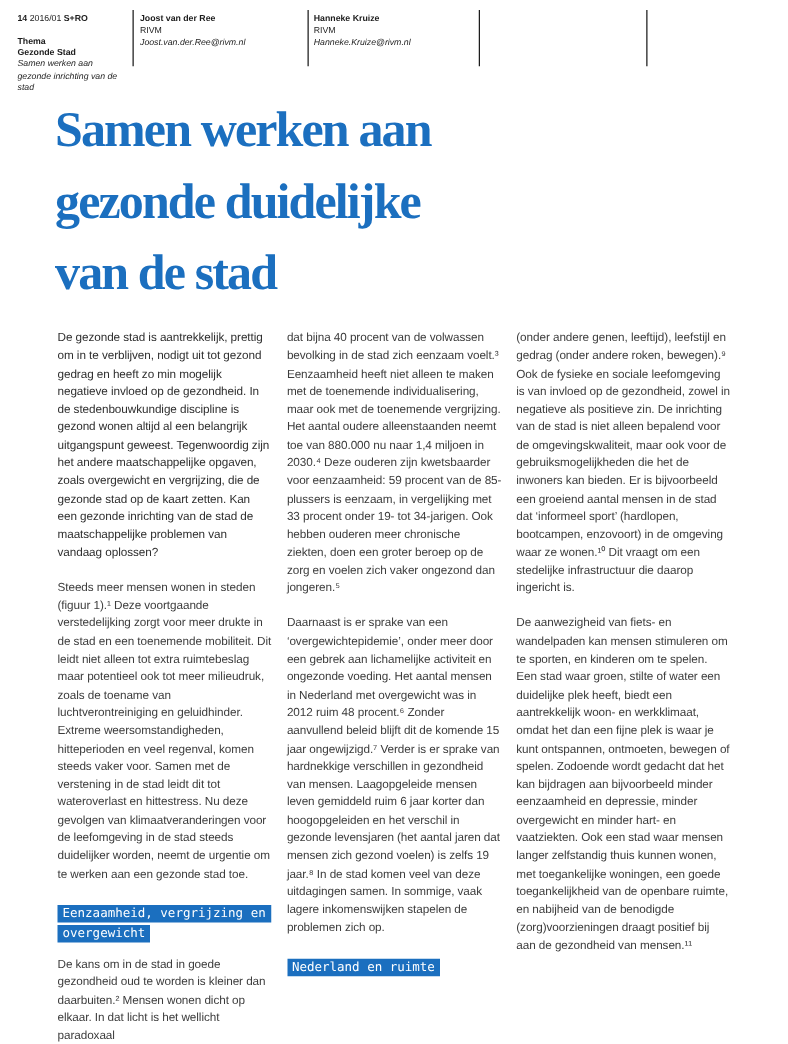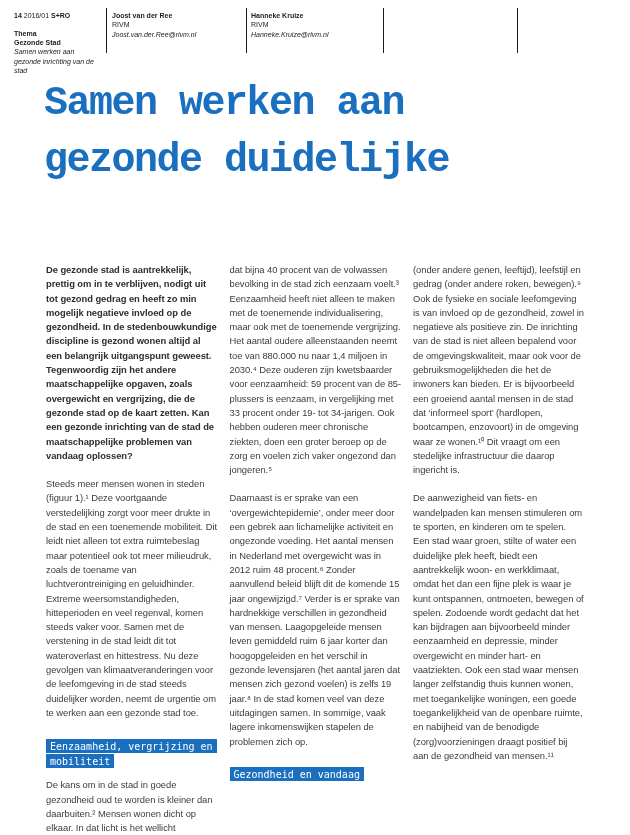--- a/index.html
+++ b/index.html
@@ -14,29 +14,29 @@
   .h-col { position:absolute; top:11px; font-size:7px; line-height:9.3px; color:#1c1c1c; }
   .h-col1 { left:14px; width:88px; }
   .h-col2 { left:112px; width:128px; }
   .h-col3 { left:251px; width:128px; }
   .h-theme { margin-top:8.5px; }
   .b { font-weight:bold; }
   .i { font-style:italic; }
   
   .title {
     position:absolute; left:44px; top:75px;
-    font-family:Liberation Mono, monospace; font-weight:bold;
+    font-family:Liberation Serif, serif; font-weight:bold;
     font-size:40px; line-height:57px; letter-spacing:-1.5px;
     color:#1b6fbf; white-space:nowrap;
   }
   
   .body-cols { position:absolute; left:46px; top:263px; width:539px; display:flex; gap:11.5px; }
   .col { width:172px; font-size:9.4px; line-height:14.3px; color:#3c3c3c; letter-spacing:-0.05px; }
   .col p { margin:0 0 14px 0; }
-  .lead { font-weight:bold; color:#2e2e2e; }
+  .lead { font-weight:normal; color:#2e2e2e; }
   .section-heading {
     margin:18px 0 9px 0; font-family:"DejaVu Sans Mono", monospace;
     font-weight:normal; font-size:10px; line-height:15.5px; letter-spacing:0;
   }
   .section-heading .hl {
     background:#1b6fbf; color:#ffffff; padding:1.5px 4px;
     -webkit-box-decoration-break:clone; box-decoration-break:clone;
   }
 </style>
 </head>
@@ -70,35 +70,36 @@
 
   <div class="h-col h-col3">
     <div class="b">Hanneke Kruize</div>
     <div>RIVM</div>
     <div class="i">Hanneke.Kruize@rivm.nl</div>
   </div>
 
   <div class="title">
     <div>Samen werken aan</div>
     <div>gezonde duidelijke</div>
+    <div>van de stad</div>
   </div>
 
   <div class="body-cols">
 
     <div class="col">
       <p class="lead">De gezonde stad is aantrekkelijk, prettig om in te verblijven, nodigt uit tot gezond gedrag en heeft zo min mogelijk negatieve invloed op de gezondheid. In de stedenbouwkundige discipline is gezond wonen altijd al een belangrijk uitgangspunt geweest. Tegenwoordig zijn het andere maatschappelijke opgaven, zoals overgewicht en vergrijzing, die de gezonde stad op de kaart zetten. Kan een gezonde inrichting van de stad de maatschappelijke problemen van vandaag oplossen?</p>
       <p>Steeds meer mensen wonen in steden (figuur 1).¹ Deze voortgaande verstedelijking zorgt voor meer drukte in de stad en een toenemende mobiliteit. Dit leidt niet alleen tot extra ruimtebeslag maar potentieel ook tot meer milieudruk, zoals de toename van luchtverontreiniging en geluidhinder. Extreme weersomstandigheden, hitteperioden en veel regenval, komen steeds vaker voor. Samen met de verstening in de stad leidt dit tot wateroverlast en hittestress. Nu deze gevolgen van klimaatveranderingen voor de leefomgeving in de stad steeds duidelijker worden, neemt de urgentie om te werken aan een gezonde stad toe.</p>
-      <h2 class="section-heading"><span class="hl">Eenzaamheid, vergrijzing en mobiliteit</span></h2>
+      <h2 class="section-heading"><span class="hl">Eenzaamheid, vergrijzing en overgewicht</span></h2>
       <p>De kans om in de stad in goede gezondheid oud te worden is kleiner dan daarbuiten.² Mensen wonen dicht op elkaar. In dat licht is het wellicht paradoxaal</p>
     </div>
 
     <div class="col">
       <p>dat bijna 40 procent van de volwassen bevolking in de stad zich eenzaam voelt.³ Eenzaamheid heeft niet alleen te maken met de toenemende individualisering, maar ook met de toenemende vergrijzing. Het aantal oudere alleenstaanden neemt toe van 880.000 nu naar 1,4 miljoen in 2030.⁴ Deze ouderen zijn kwetsbaarder voor eenzaamheid: 59 procent van de 85-plussers is eenzaam, in vergelijking met 33 procent onder 19- tot 34-jarigen. Ook hebben ouderen meer chronische ziekten, doen een groter beroep op de zorg en voelen zich vaker ongezond dan jongeren.⁵</p>
       <p>Daarnaast is er sprake van een ‘overgewichtepidemie’, onder meer door een gebrek aan lichamelijke activiteit en ongezonde voeding. Het aantal mensen in Nederland met overgewicht was in 2012 ruim 48 procent.⁶ Zonder aanvullend beleid blijft dit de komende 15 jaar ongewijzigd.⁷ Verder is er sprake van hardnekkige verschillen in gezondheid van mensen. Laagopgeleide mensen leven gemiddeld ruim 6 jaar korter dan hoogopgeleiden en het verschil in gezonde levensjaren (het aantal jaren dat mensen zich gezond voelen) is zelfs 19 jaar.⁸ In de stad komen veel van deze uitdagingen samen. In sommige, vaak lagere inkomenswijken stapelen de problemen zich op.</p>
-      <h2 class="section-heading"><span class="hl">Gezondheid en vandaag</span></h2>
+      <h2 class="section-heading"><span class="hl">Nederland en ruimte</span></h2>
     </div>
 
     <div class="col">
       <p>(onder andere genen, leeftijd), leefstijl en gedrag (onder andere roken, bewegen).⁹ Ook de fysieke en sociale leefomgeving is van invloed op de gezondheid, zowel in negatieve als positieve zin. De inrichting van de stad is niet alleen bepalend voor de omgevingskwaliteit, maar ook voor de gebruiksmogelijkheden die het de inwoners kan bieden. Er is bijvoorbeeld een groeiend aantal mensen in de stad dat ‘informeel sport’ (hardlopen, bootcampen, enzovoort) in de omgeving waar ze wonen.¹⁰ Dit vraagt om een stedelijke infrastructuur die daarop ingericht is.</p>
       <p>De aanwezigheid van fiets- en wandelpaden kan mensen stimuleren om te sporten, en kinderen om te spelen. Een stad waar groen, stilte of water een duidelijke plek heeft, biedt een aantrekkelijk woon- en werkklimaat, omdat het dan een fijne plek is waar je kunt ontspannen, ontmoeten, bewegen of spelen. Zodoende wordt gedacht dat het kan bijdragen aan bijvoorbeeld minder eenzaamheid en depressie, minder overgewicht en minder hart- en vaatziekten. Ook een stad waar mensen langer zelfstandig thuis kunnen wonen, met toegankelijke woningen, een goede toegankelijkheid van de openbare ruimte, en nabijheid van de benodigde (zorg)voorzieningen draagt positief bij aan de gezondheid van mensen.¹¹</p>
     </div>
 
   </div>
 
 </div>

